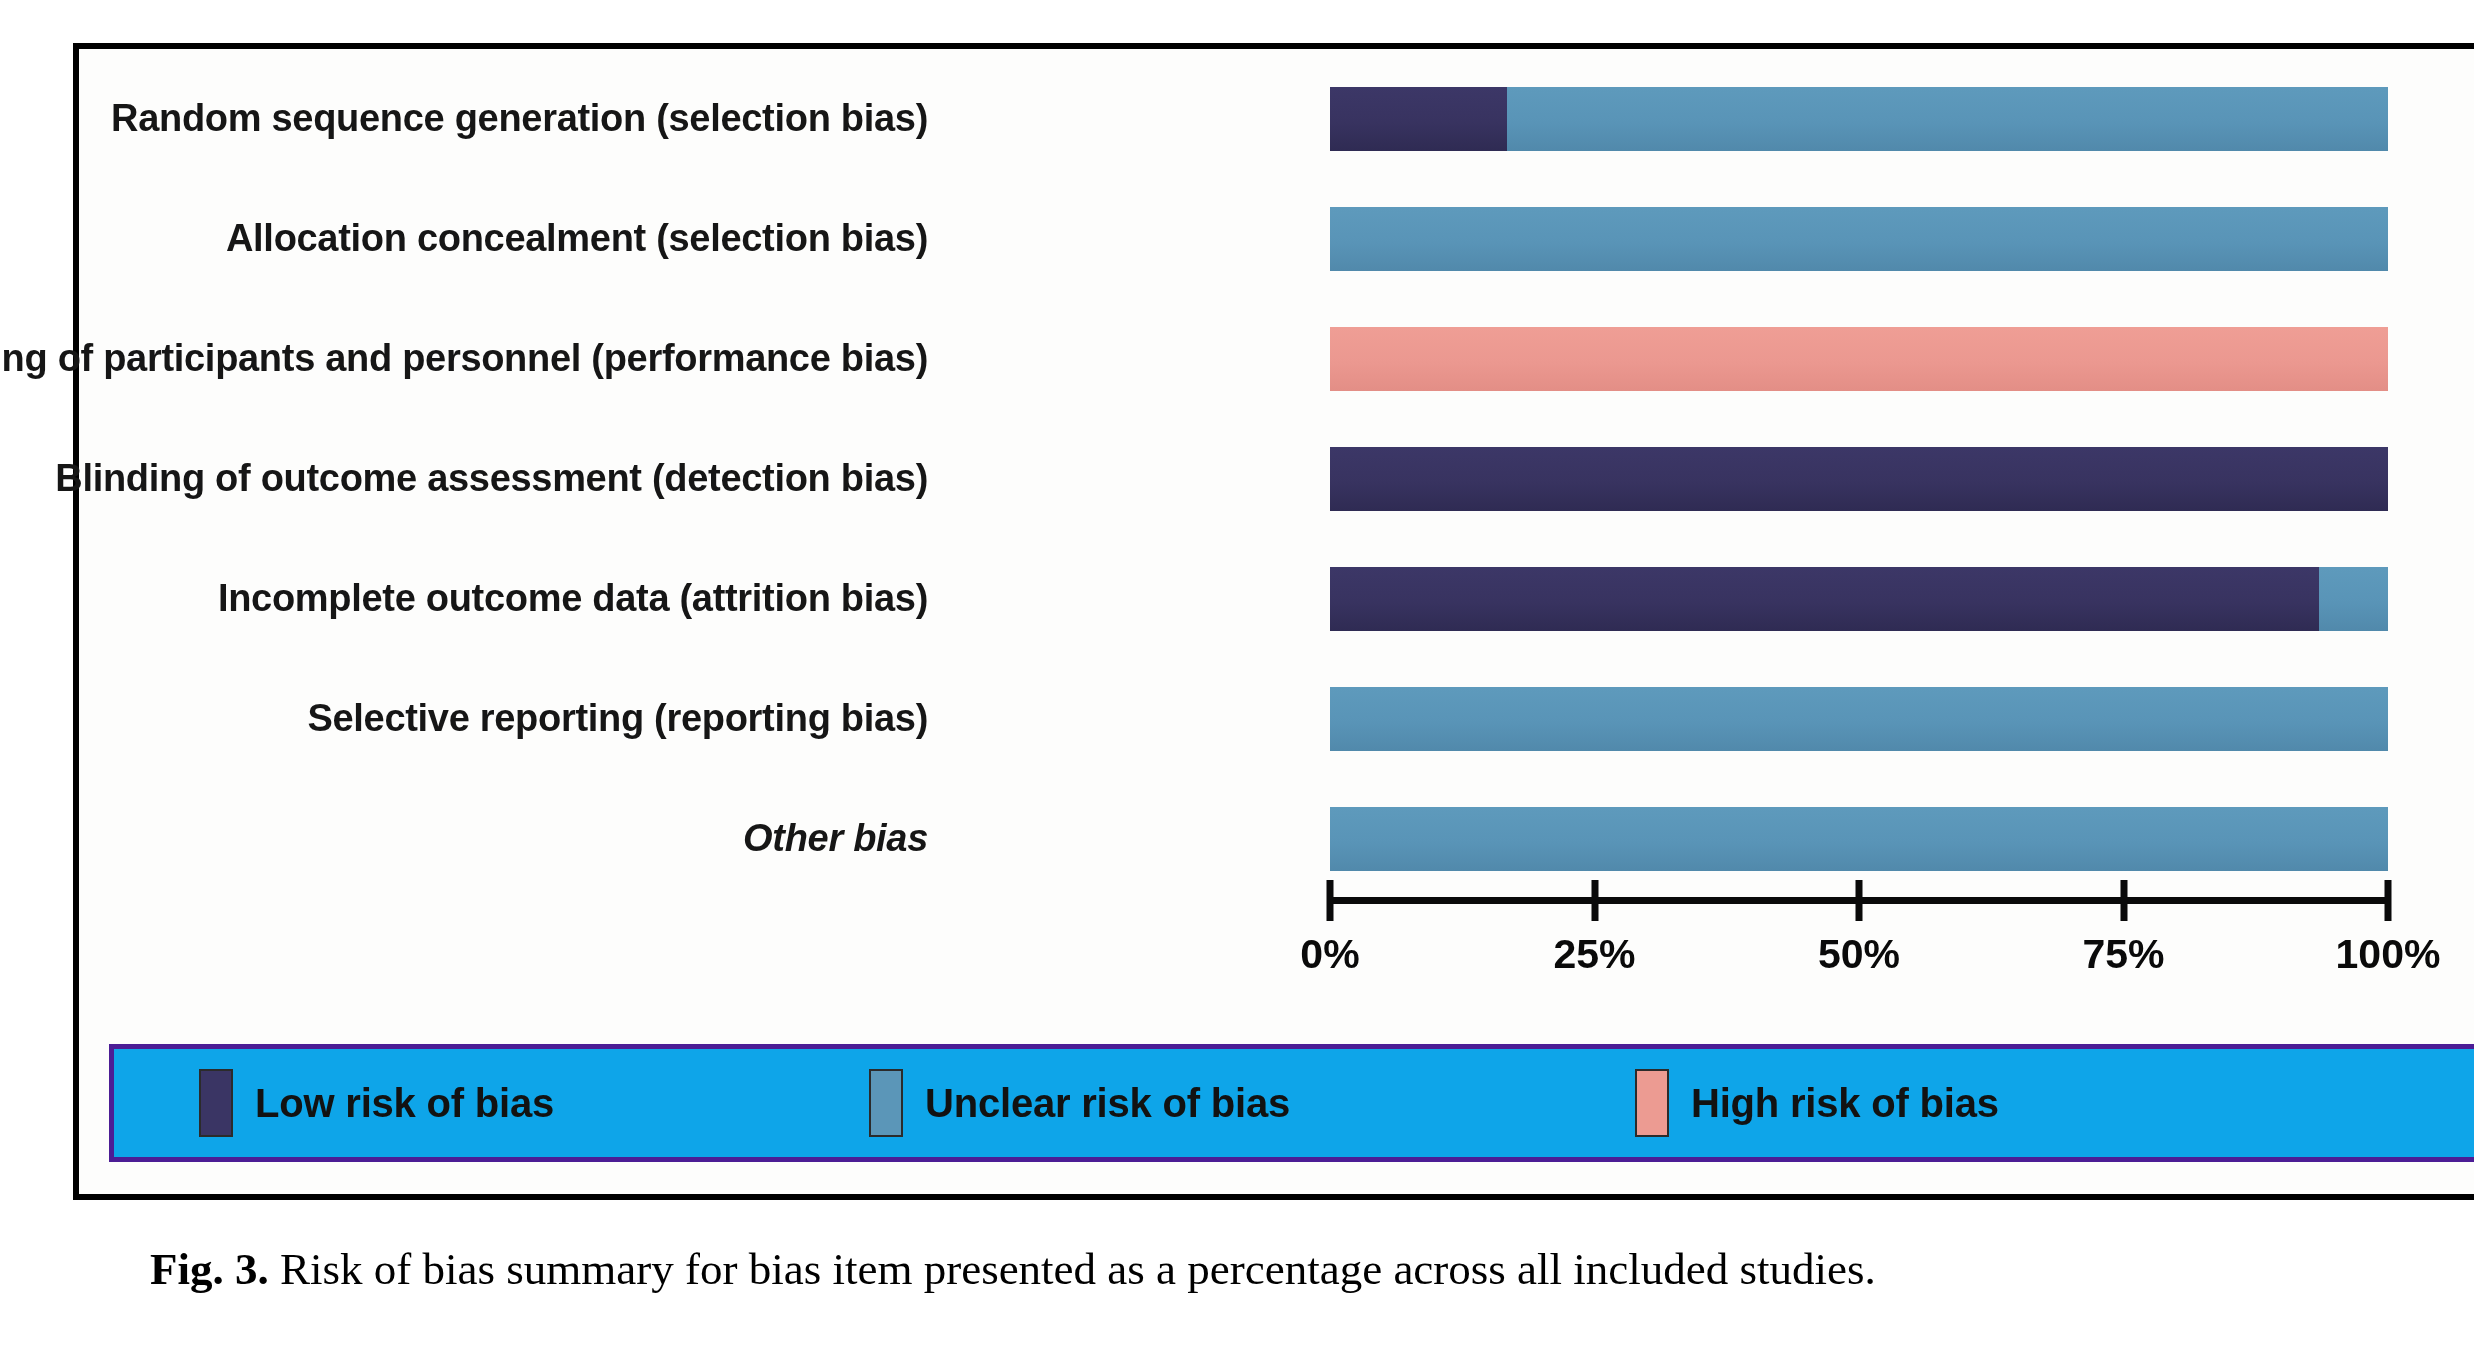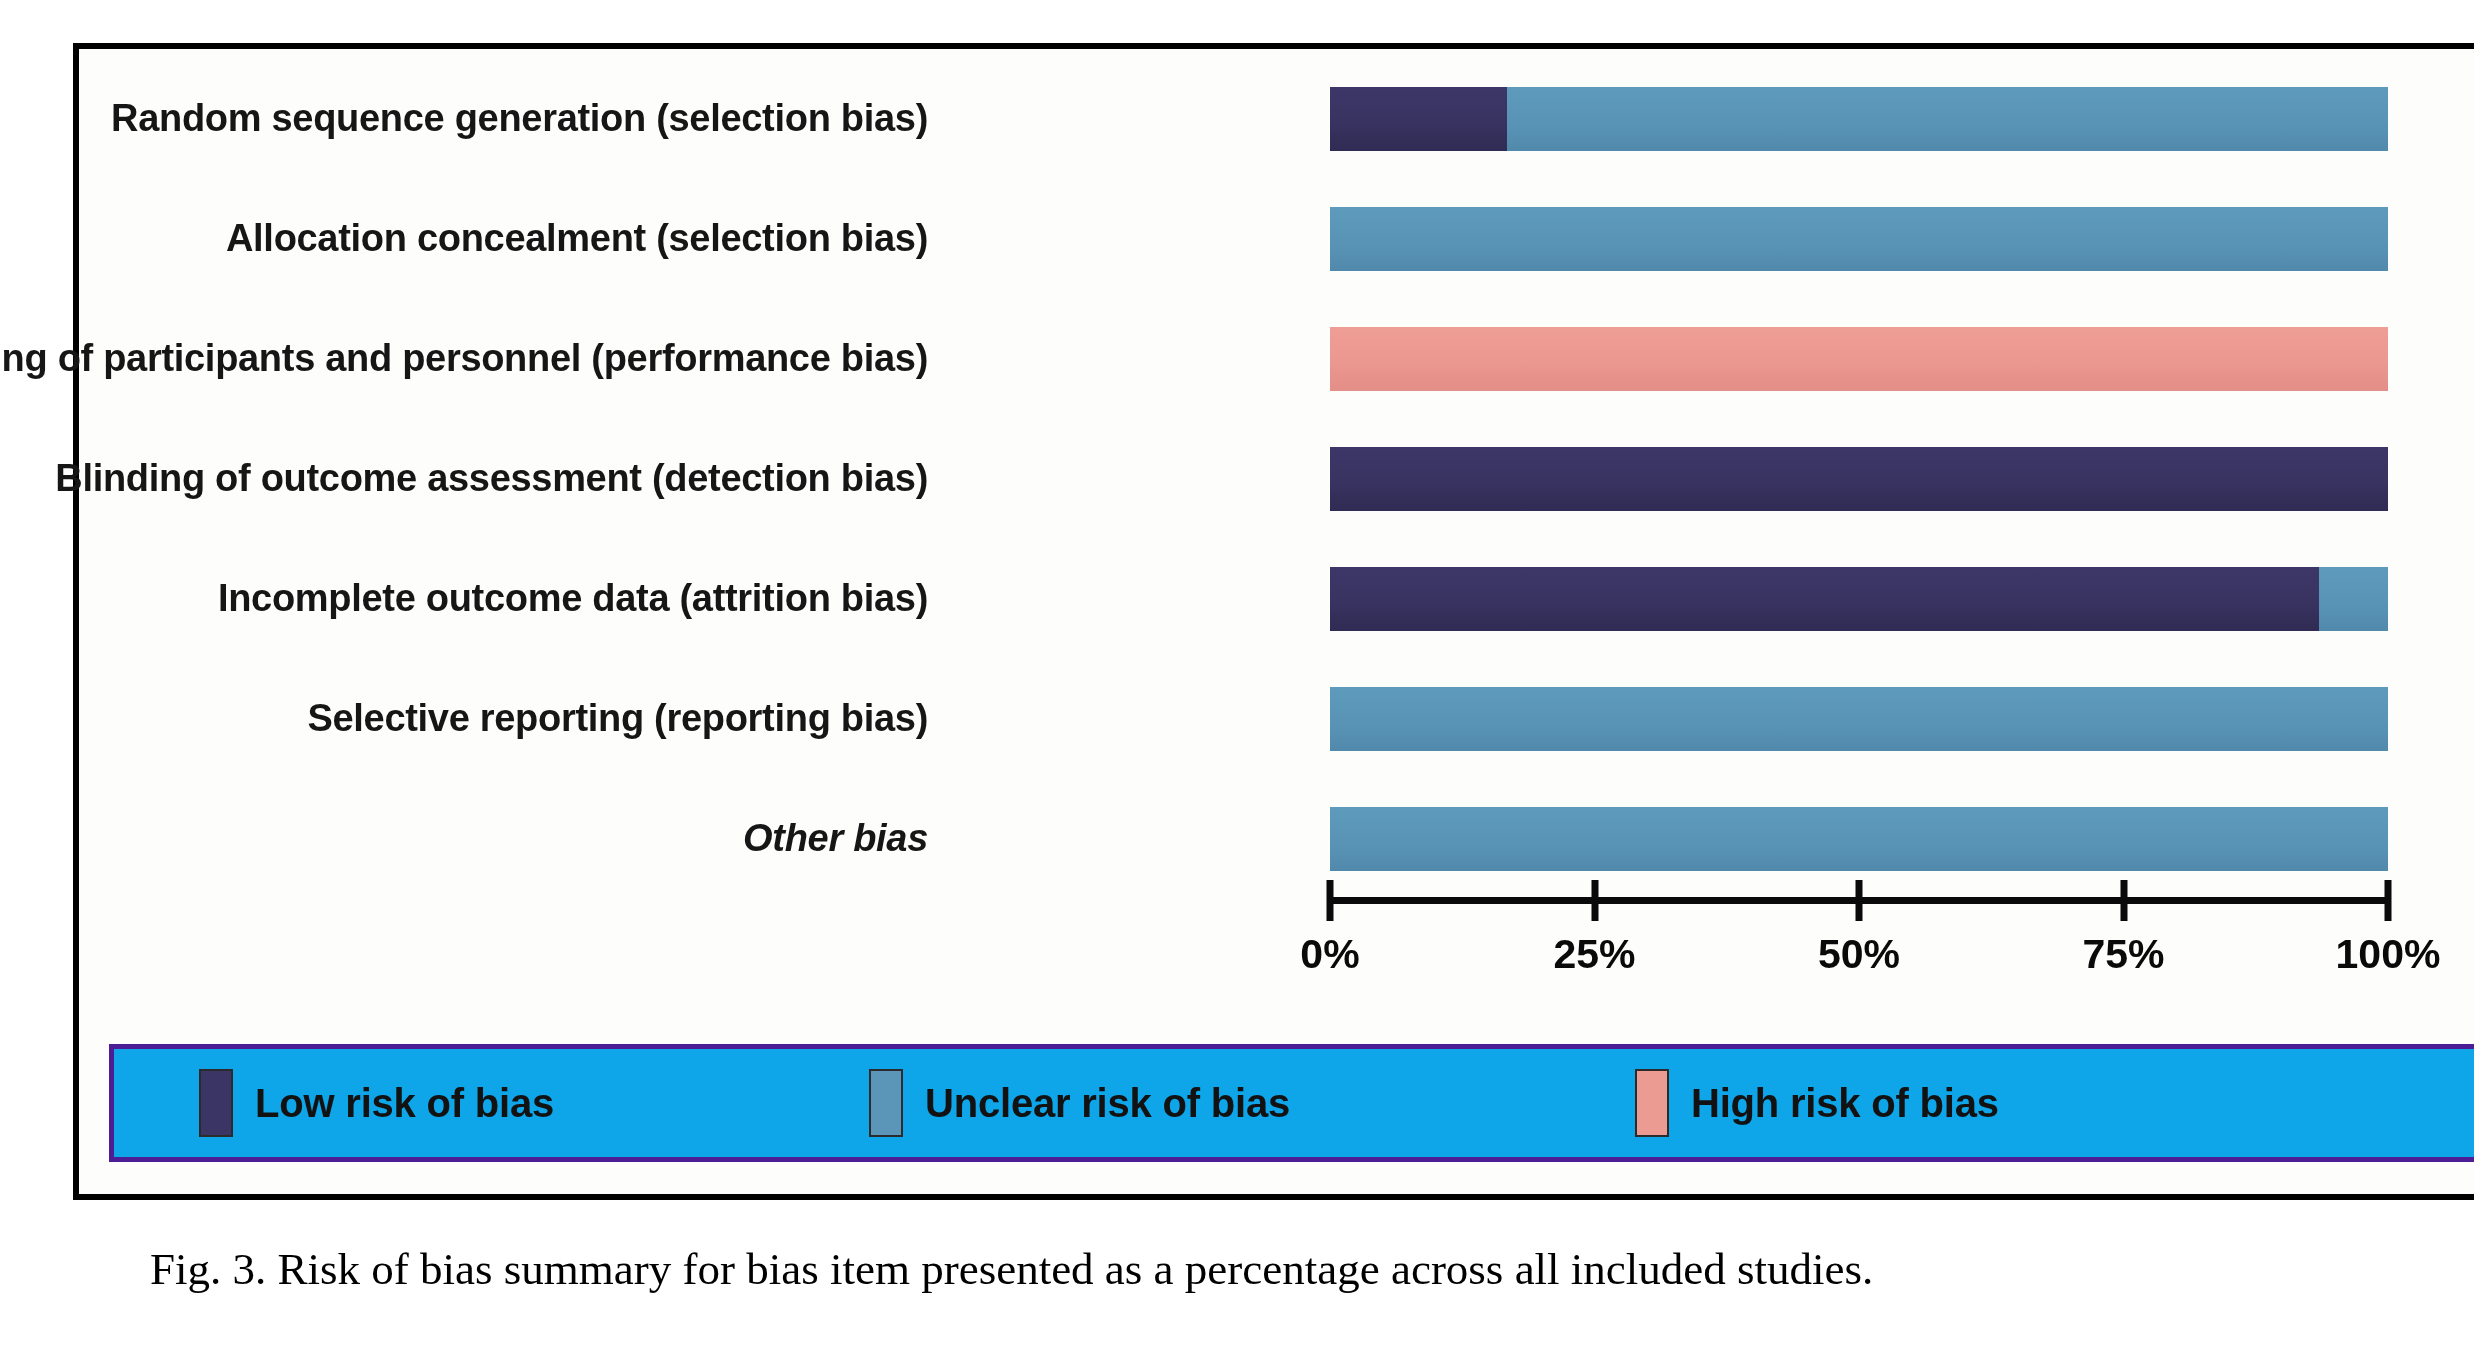--- a/index.html
+++ b/index.html
@@ -151,21 +151,21 @@
   #caption {
     position: absolute;
     left: 150px;
     top: 1243px;
     width: 2250px;
     font-family: "Liberation Serif", serif;
     font-size: 45px;
     color: #000000;
     white-space: nowrap;
   }
-  #caption-prefix { font-weight: normal; }
+  #caption-prefix { font-weight: bold; }
   #caption-text   { font-weight: normal; }
 </style>
 </head>
 <body>
 
 <div id="figure-frame">
 
   <div id="plot-area">
       <div class="bar-row" style="top: 32px;">
         <div class="row-label">Random sequence generation (selection bias)</div>

